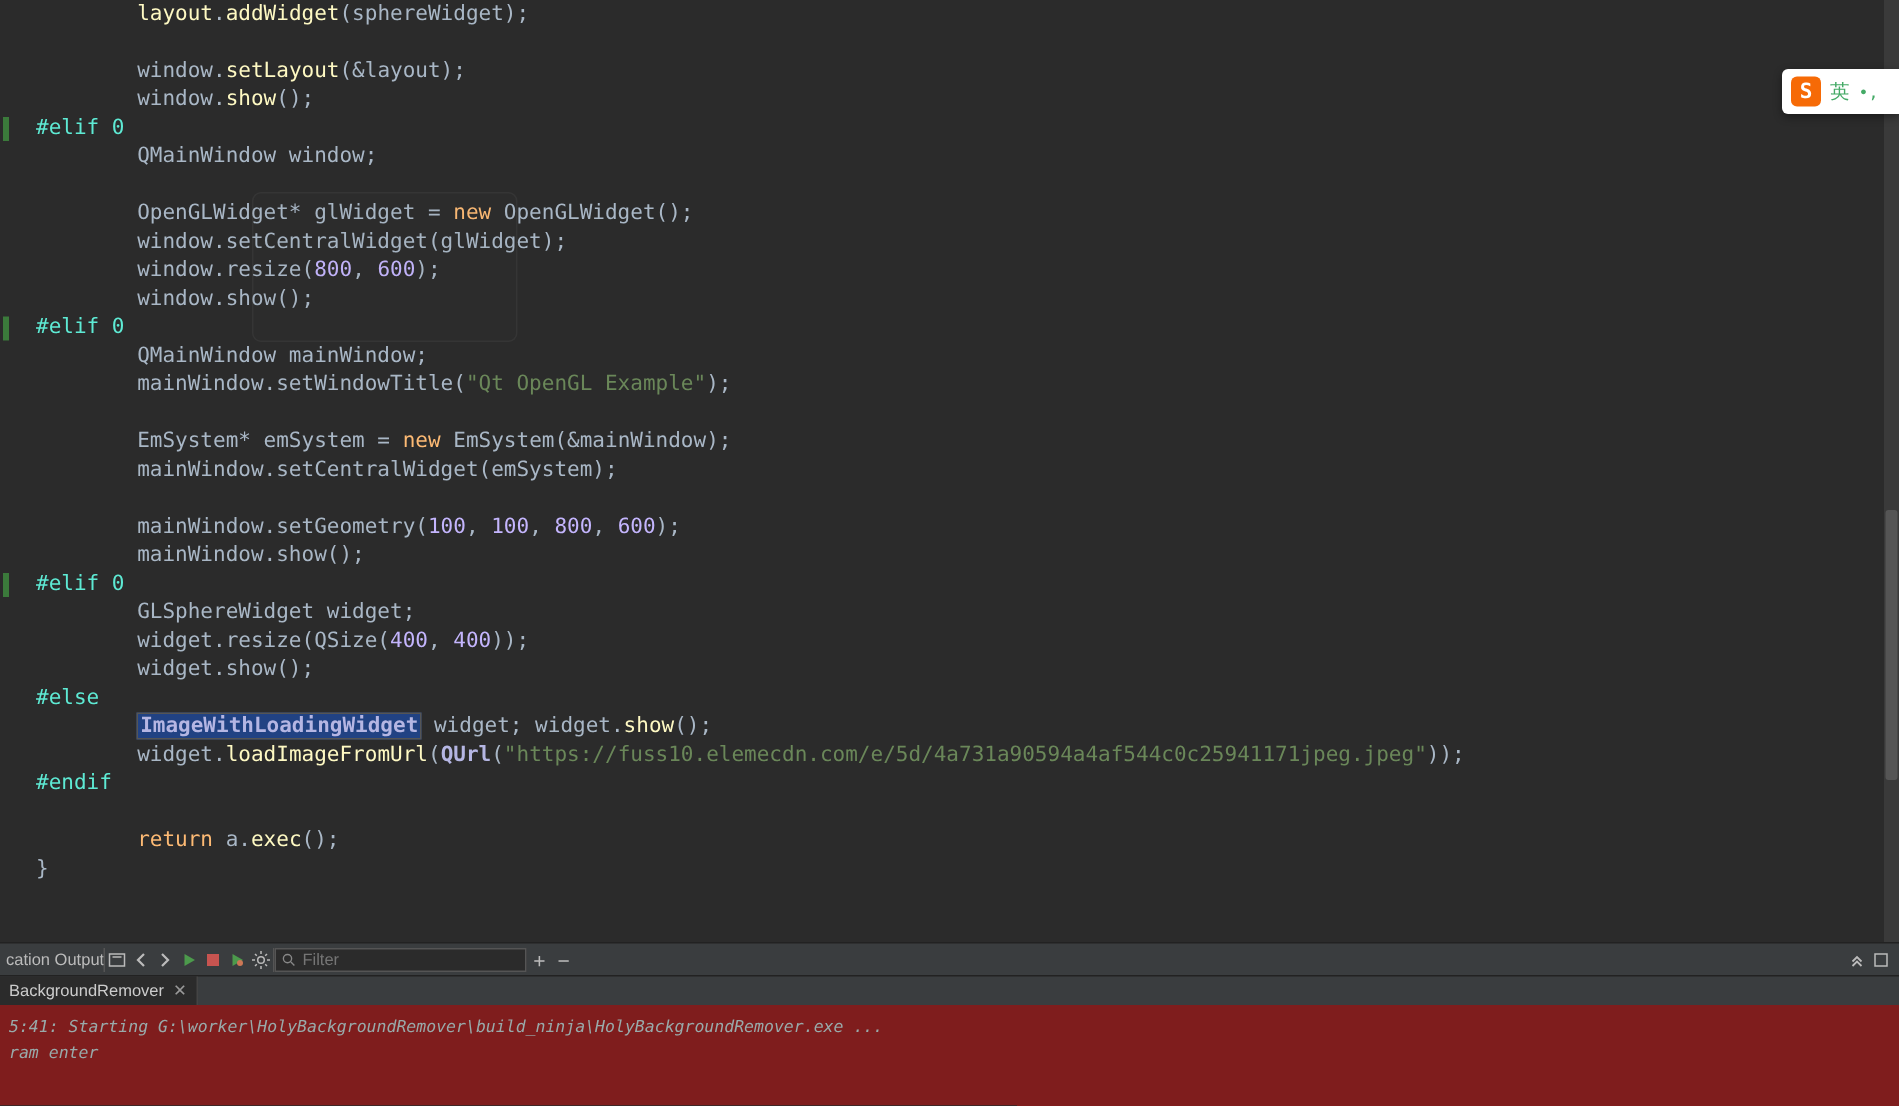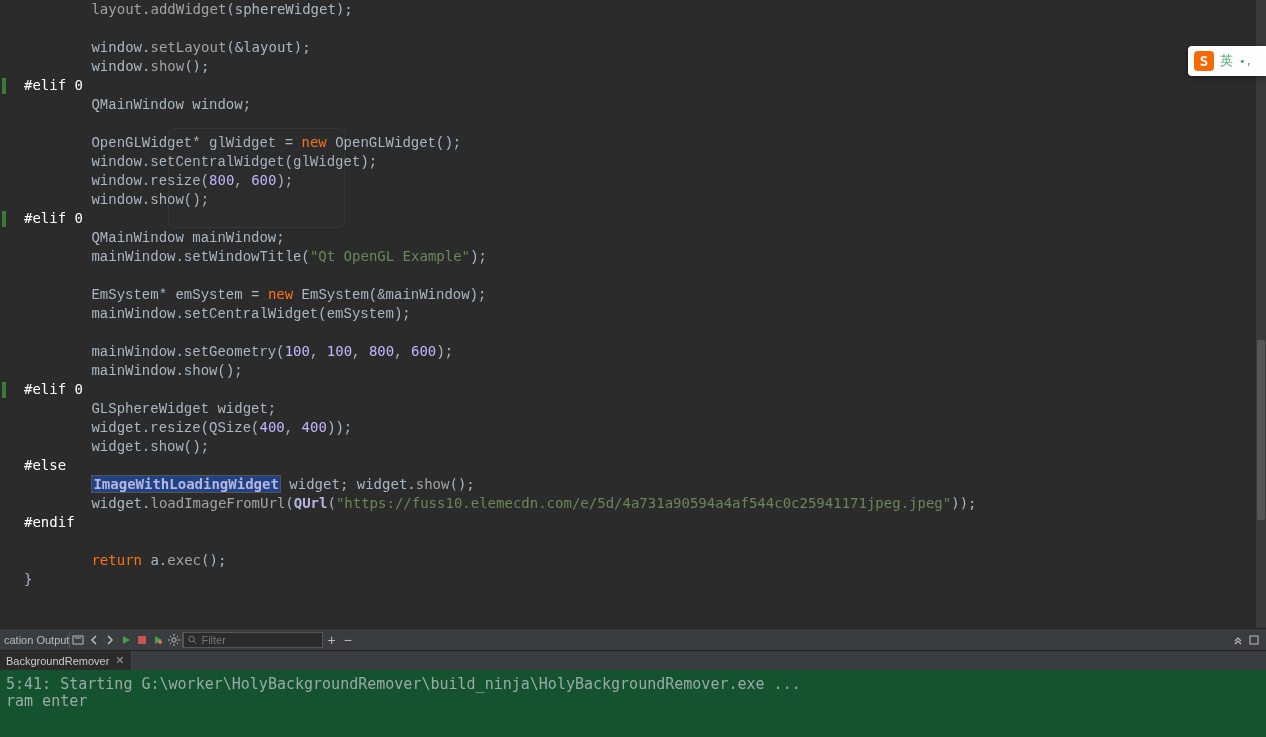--- a/index.html
+++ b/index.html
@@ -40,26 +40,26 @@
     white-space: pre;
   }
   .code-area .line { height: 19px; }
   .scrollbar-v {
     width: 10px;
     background: #3a3a3a;
     position: relative;
   }
   .scroll-thumb-v { position:absolute; right:1px; width:8px; background:#555; border-radius:2px; }
   .tok-plain { color: #a9b7c6; }
-  .tok-preproc { color: #ffffff; }
-  .tok-keyword { color: #f97316; }
+  .tok-preproc { color: #5eead4; }
+  .tok-keyword { color: #fdba74; }
   .tok-number { color: #c4b5fd; }
   .tok-string { color: #6a8759; }
-  .tok-type { color: #a9b7c6; font-family: Liberation Mono, monospace; }
-  .tok-fn { color: #a3a3a3; }
+  .tok-type { color: #a9b7c6; }
+  .tok-fn { color: #fef9c3; }
   .tok-class { color: #b5b6e3; font-weight: bold; }
   .selected-token {
     background: #214283;
     border: 1px solid #555;
     padding: 0 1px;
   }
   .panel-bar {
     height: 22px;
     background: #3a3d3f;
     border-top: 1px solid #222;
@@ -74,21 +74,21 @@
   .panel-bar .sep { width:1px; height:16px; background:#555; }
   .panel-icon { cursor: pointer; color:#999; display:inline-flex; align-items:center; justify-content:center; width:16px; height:16px; }
   .filter-box {
     background: #2b2b2b;
     border: 1px solid #555;
     height: 16px;
     padding: 0 4px;
     color: #888;
     font-size: 11px;
     display:flex; align-items:center; gap:4px;
-    width: 140px;
+    width: 168px;
     justify-content: center;
   }
   .filter-box input {
     background: transparent; border:none; outline:none; color:#ccc; font-size:11px; width:100%;
   }
   .tab-bar {
     height: 20px;
     background: #3a3d3f;
     display: flex;
     border-top: 1px solid #222;
@@ -98,28 +98,29 @@
     padding: 0 6px;
     font-family: "Segoe UI", sans-serif;
     font-size: 11px;
     background: #2b2b2b;
     color: #ccc;
     gap: 6px;
     border-right:1px solid #444;
   }
   .tab .close { color:#999; cursor:pointer; font-size:11px; }
   .output-pane {
-    background: #14532d;
+    background: #7f1d1d;
     height: 67px;
     padding: 6px 6px;
-    font-size: 15px;
+    font-size: 11px;
     line-height: 17px;
     color: #9aa;
     white-space: pre;
     overflow:hidden;
+    font-style:italic;
   }
   .ime-badge {
     position: absolute;
     top: 46px;
     right: 0;
     width: 78px;
     height: 30px;
     background: #fff;
     border-radius: 4px 0 0 4px;
     display: flex;

